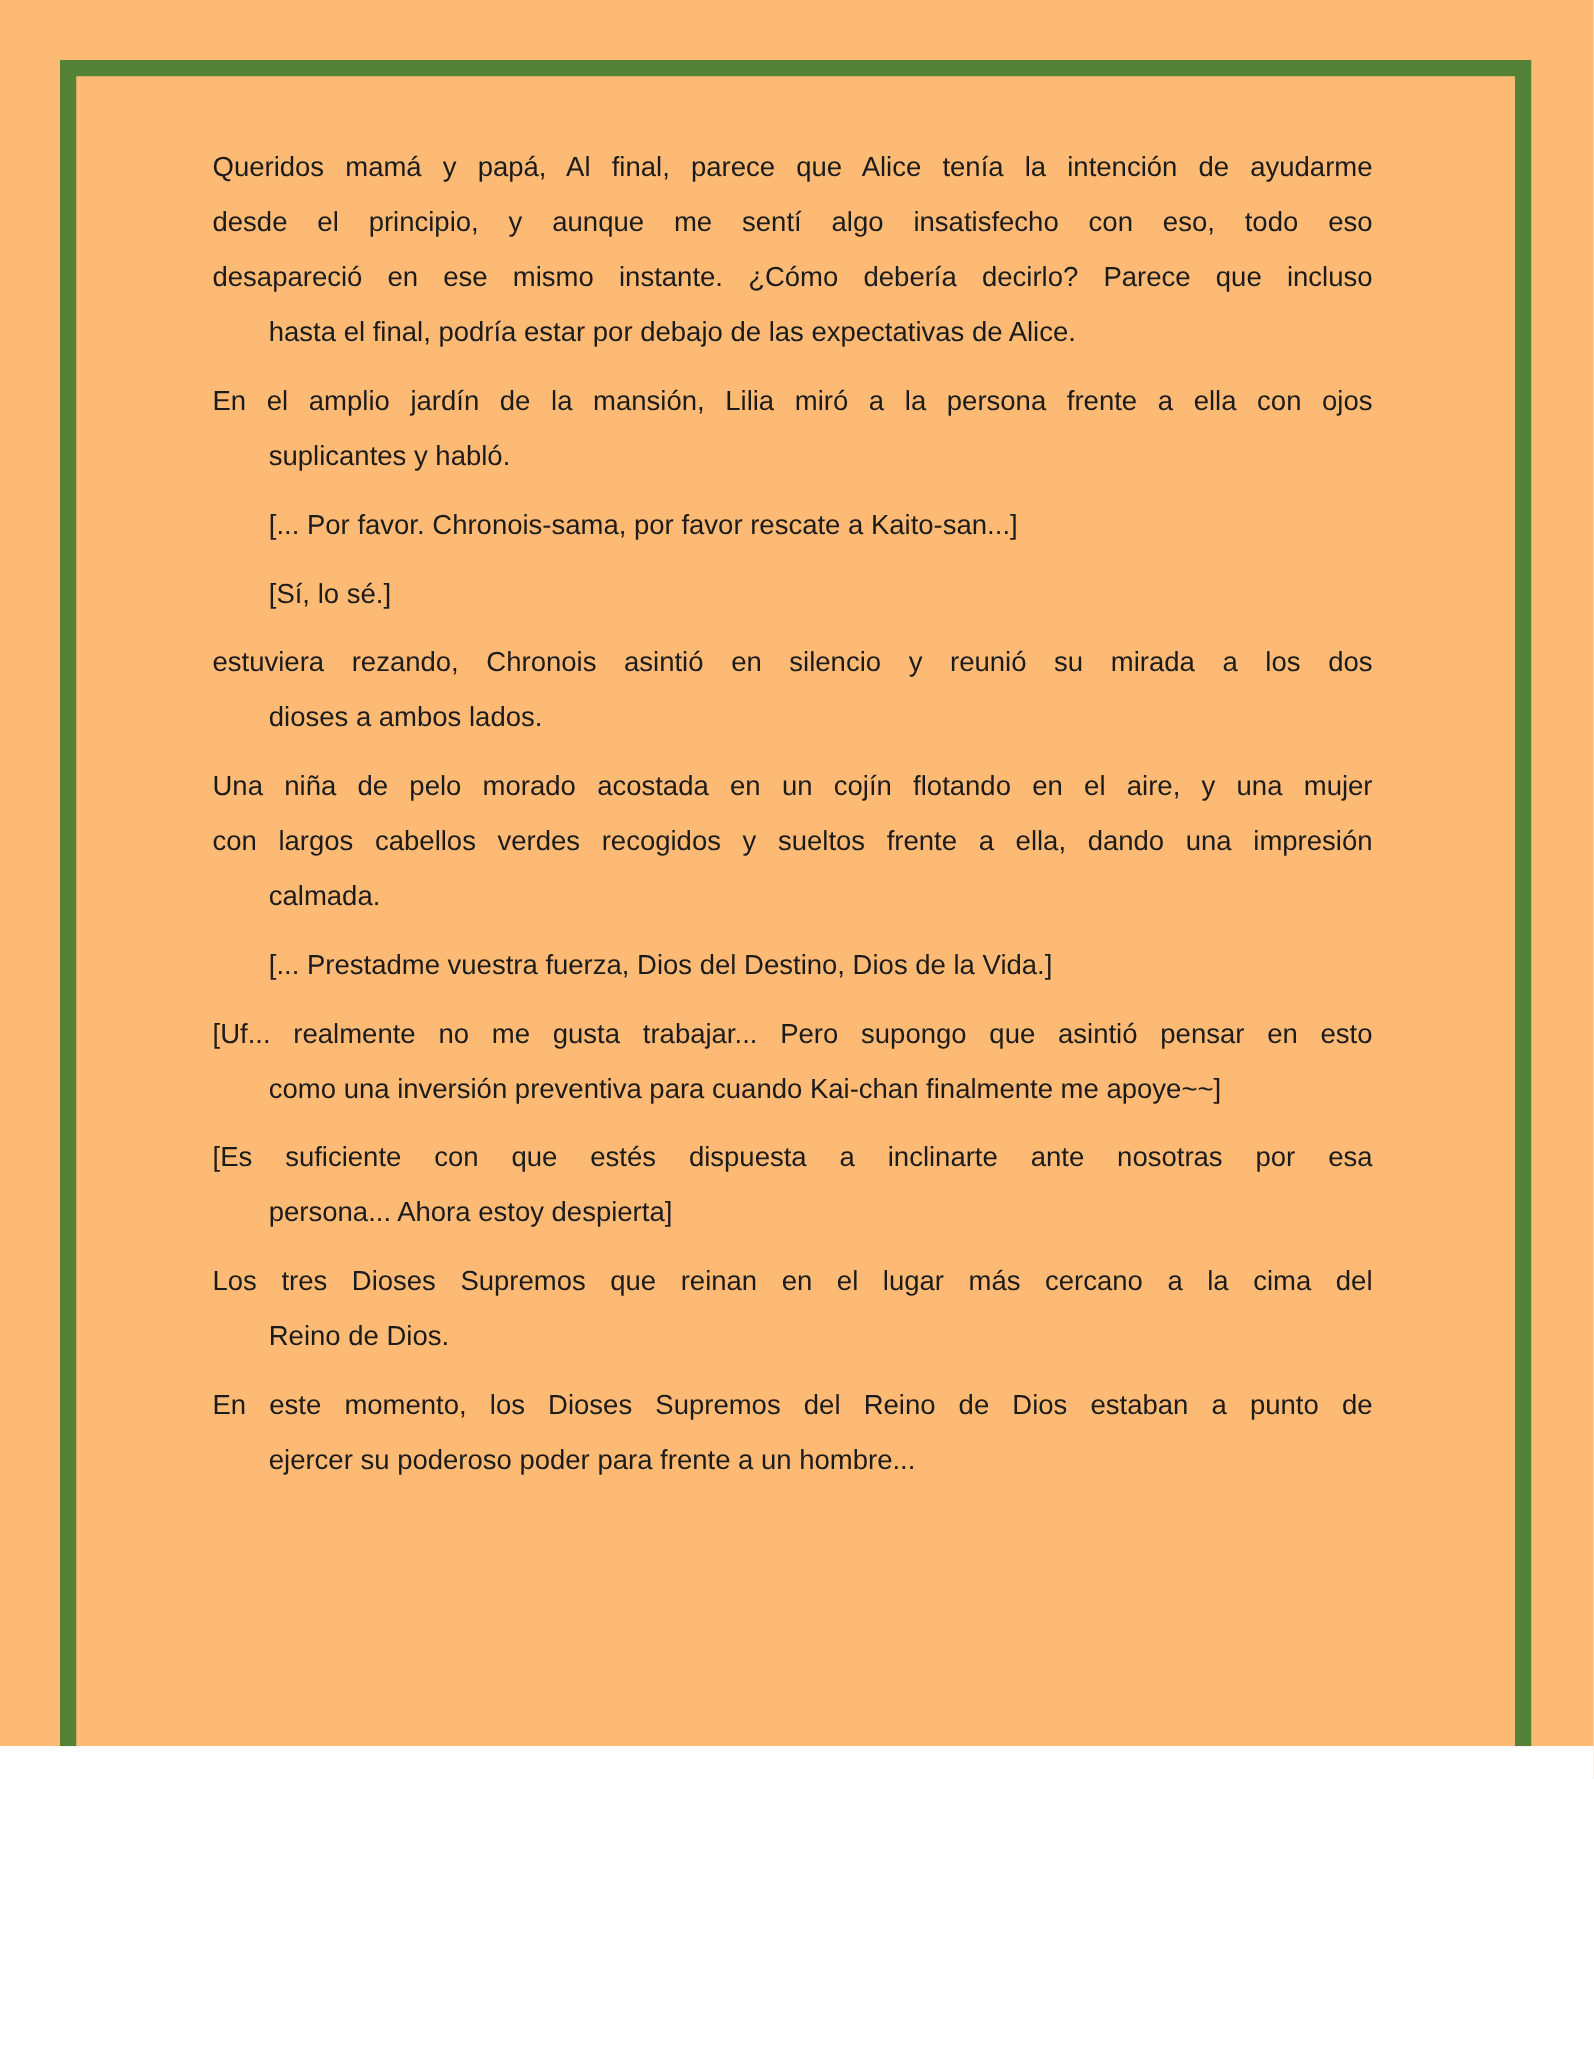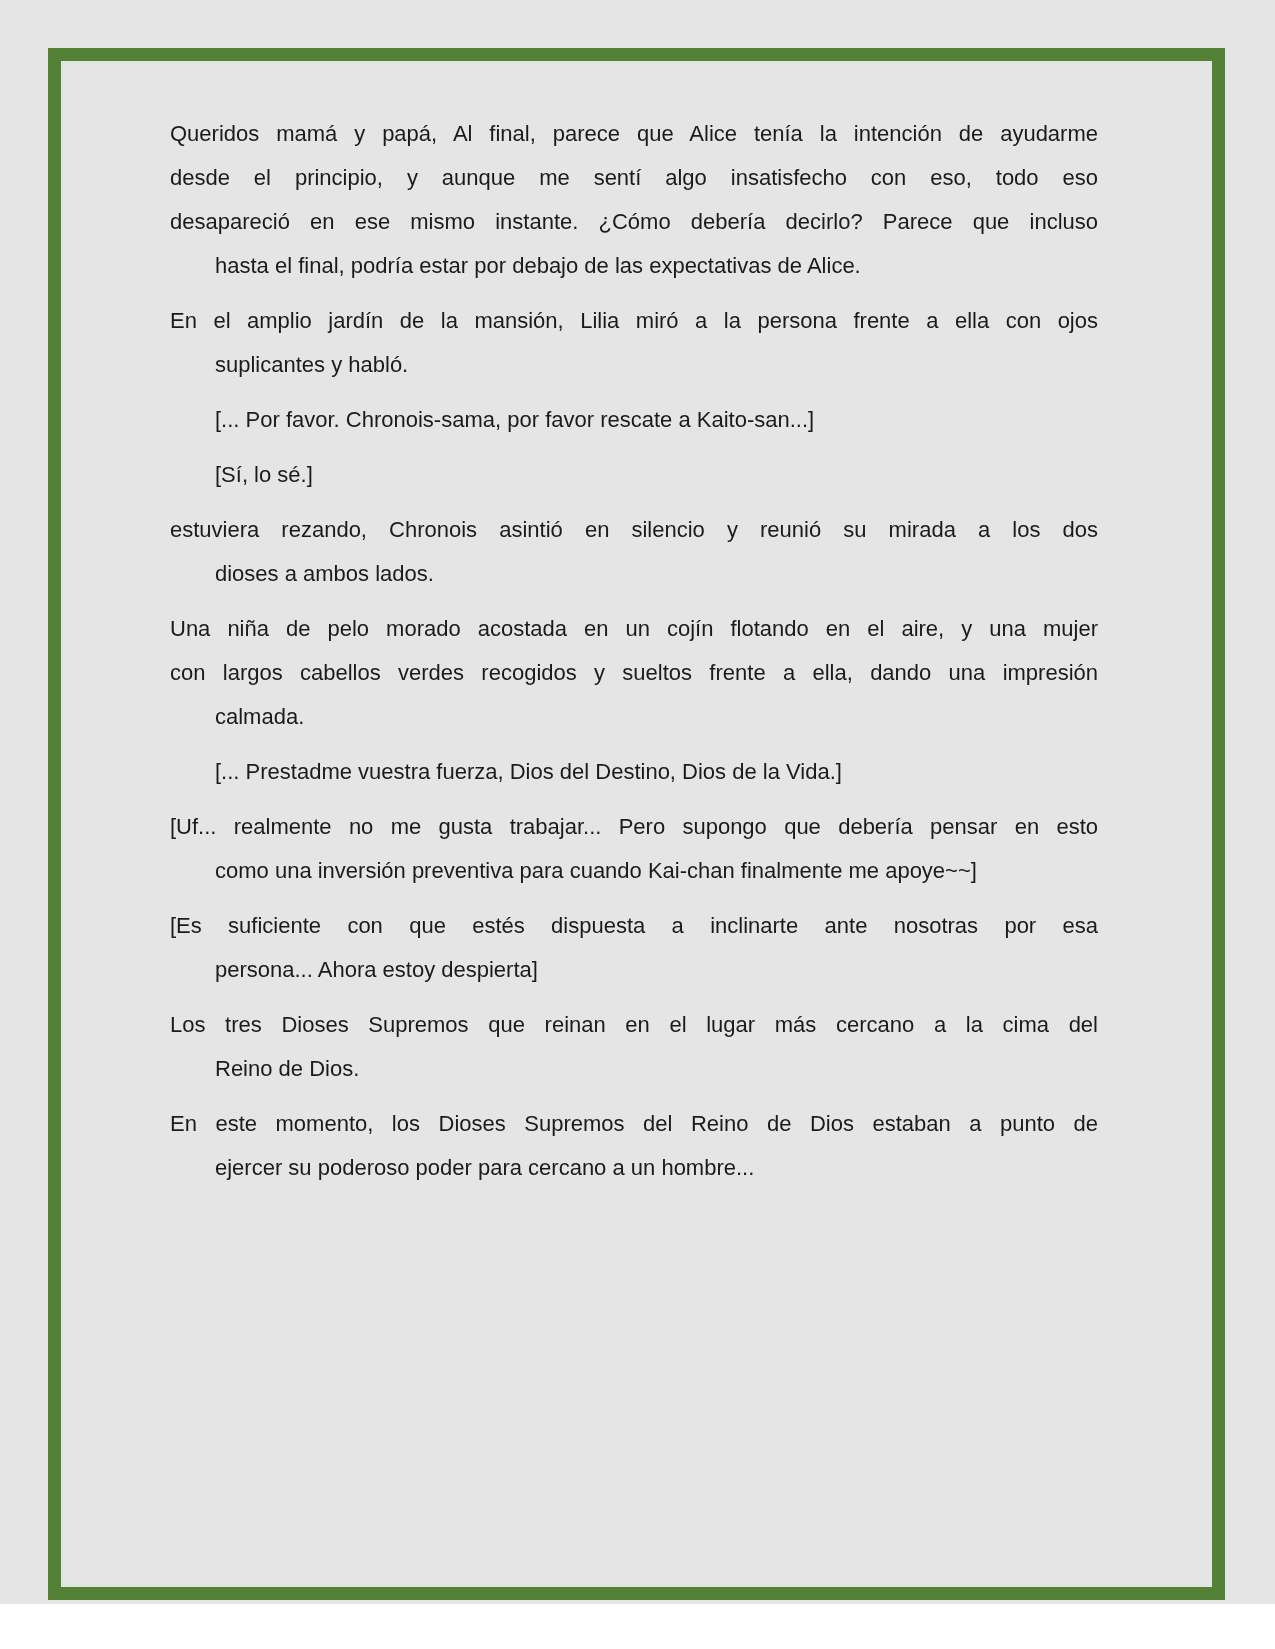--- a/index.html
+++ b/index.html
@@ -3,22 +3,22 @@
 <meta charset="utf-8">
 <style>
   html, body {
     margin: 0;
     padding: 0;
     background: #ffffff;
   }
   .page {
     position: relative;
     width: 1275px;
-    height: 1604px;
-    background: #e5e5e5;
+    height: 1397px;
+    background: #fdba74;
     font-family: "Liberation Sans", "DejaVu Sans", sans-serif;
     overflow: hidden;
   }
   .border-frame {
     position: absolute;
     left: 48px;
     top: 48px;
     width: 1177px;
     height: 1552px;
     box-sizing: border-box;
@@ -74,29 +74,29 @@
       </div>
       <div class="paragraph">
         <div class="text-line">Una niña de pelo morado acostada en un cojín flotando en el aire, y una mujer</div>
         <div class="text-line">con largos cabellos verdes recogidos y sueltos frente a ella, dando una impresión</div>
         <div class="text-line last">calmada.</div>
       </div>
       <div class="paragraph">
         <div class="text-line last">[... Prestadme vuestra fuerza, Dios del Destino, Dios de la Vida.]</div>
       </div>
       <div class="paragraph">
-        <div class="text-line">[Uf... realmente no me gusta trabajar... Pero supongo que debería pensar en esto</div>
+        <div class="text-line">[Uf... realmente no me gusta trabajar... Pero supongo que asintió pensar en esto</div>
         <div class="text-line last">como una inversión preventiva para cuando Kai-chan finalmente me apoye~~]</div>
       </div>
       <div class="paragraph">
         <div class="text-line">[Es suficiente con que estés dispuesta a inclinarte ante nosotras por esa</div>
         <div class="text-line last">persona... Ahora estoy despierta]</div>
       </div>
       <div class="paragraph">
         <div class="text-line">Los tres Dioses Supremos que reinan en el lugar más cercano a la cima del</div>
         <div class="text-line last">Reino de Dios.</div>
       </div>
       <div class="paragraph">
         <div class="text-line">En este momento, los Dioses Supremos del Reino de Dios estaban a punto de</div>
-        <div class="text-line last">ejercer su poderoso poder para cercano a un hombre...</div>
+        <div class="text-line last">ejercer su poderoso poder para frente a un hombre...</div>
       </div>
     </div>
 </div>
 
 </body></html>

